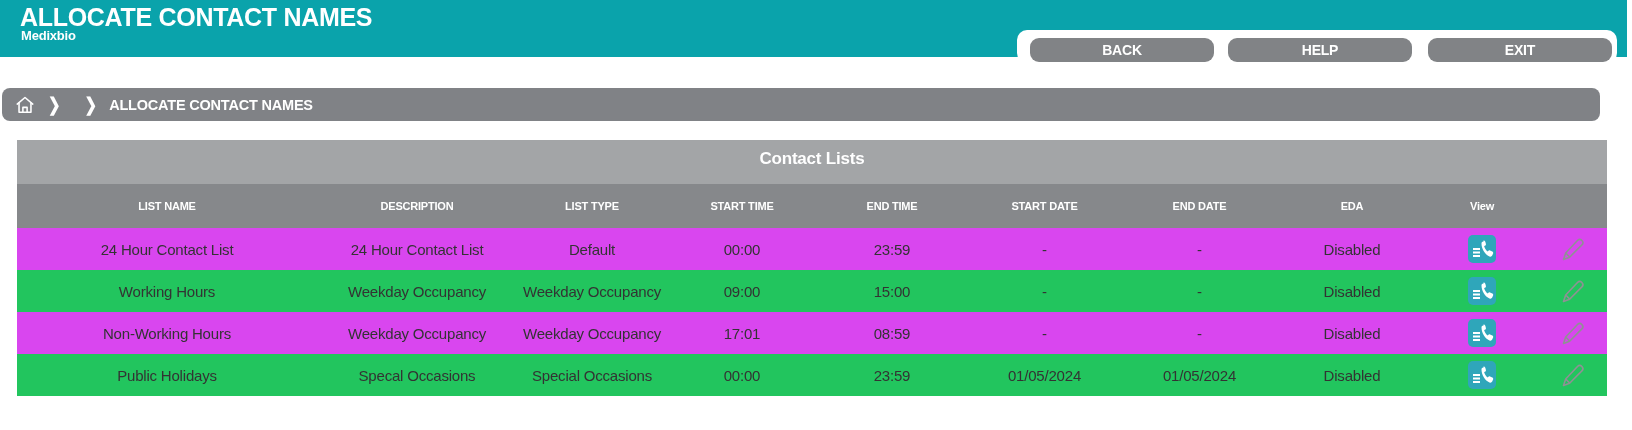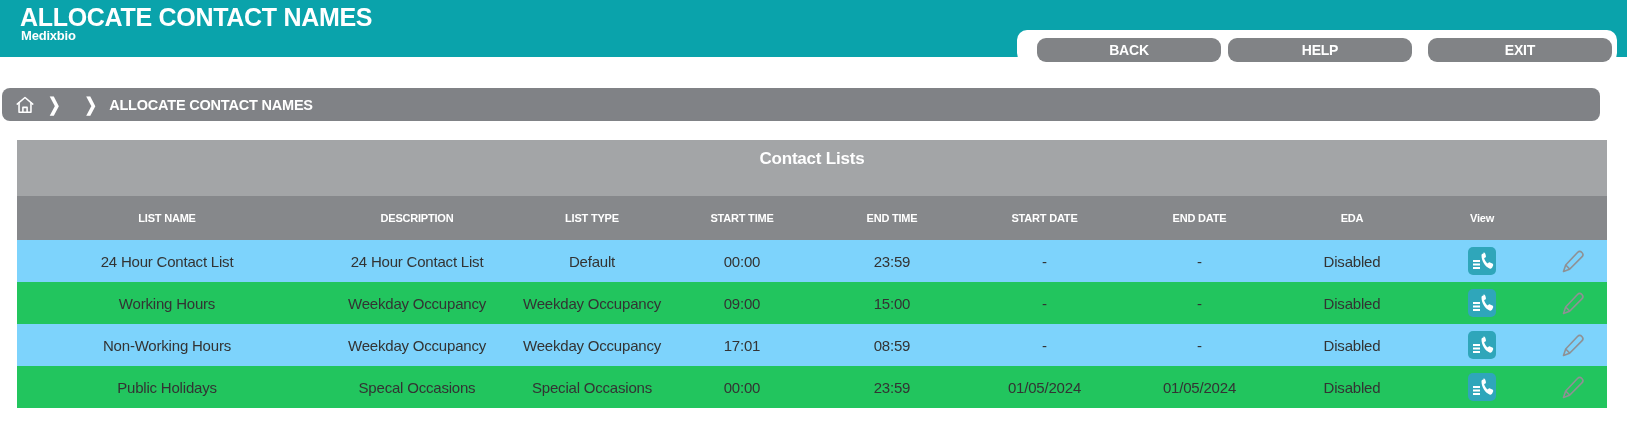--- a/index.html
+++ b/index.html
@@ -27,21 +27,21 @@
     position:absolute;left:1017px;top:30px;width:600px;height:33px;
     background:#ffffff;border-radius:10px;
   }
   .tray-btn{
     position:absolute;top:8px;height:24px;width:184px;
     background:#818386;border:none;border-radius:9px;
     color:#ffffff;font-size:14px;font-weight:bold;
     font-family:"Liberation Sans", sans-serif;
     letter-spacing:-0.2px;cursor:pointer;line-height:24px;text-align:center;padding:0;
   }
-  .tray-btn.b0{left:20px;}
+  .tray-btn.b0{left:13px;}
   .tray-btn.b1{left:211px;}
   .tray-btn.b2{left:411px;}
   
   .breadcrumb{
     position:absolute;left:2px;top:88px;width:1598px;height:33px;
     background:#808286;border-radius:8px;
     display:flex;align-items:center;color:#fff;
   }
   .crumb-home{width:22px;height:22px;margin-left:12px;display:inline-flex;cursor:pointer;}
   .crumb-sep{
@@ -51,33 +51,33 @@
   .crumb-item{
     font-size:14.5px;font-weight:bold;letter-spacing:-0.2px;cursor:pointer;white-space:nowrap;
   }
   
   .contact-table{
     position:absolute;left:17px;top:140px;width:1590px;
     border-collapse:collapse;table-layout:fixed;
   }
   .contact-table caption{
     caption-side:top;background:#a3a5a7;color:#fff;
-    height:56px;line-height:38px;font-size:17px;font-weight:bold;
+    height:44px;line-height:38px;font-size:17px;font-weight:bold;
     text-align:center;letter-spacing:-0.2px;
   }
   .contact-table thead th{
     background:#86888b;color:#fff;height:44px;
     font-size:11px;font-weight:bold;letter-spacing:-0.2px;
     text-align:center;padding:0;
   }
   .contact-table tbody td{
     height:42px;text-align:center;vertical-align:middle;
     font-size:15px;color:#333333;padding:0;letter-spacing:-0.2px;
   }
-  .contact-table tbody tr.row-odd{background:#7dd3fc;}
+  .contact-table tbody tr.row-odd{background:#d946ef;}
   .contact-table tbody tr.row-even{background:#22c55e;}
   .view-icon{
     display:inline-block;width:28px;height:28px;border-radius:5px;
     background:var(--icon-teal,#2fa6ba);cursor:pointer;vertical-align:middle;
   }
   .edit-icon{
     display:inline-block;width:28px;height:28px;cursor:pointer;vertical-align:middle;
   }
 </style>
 </head>

